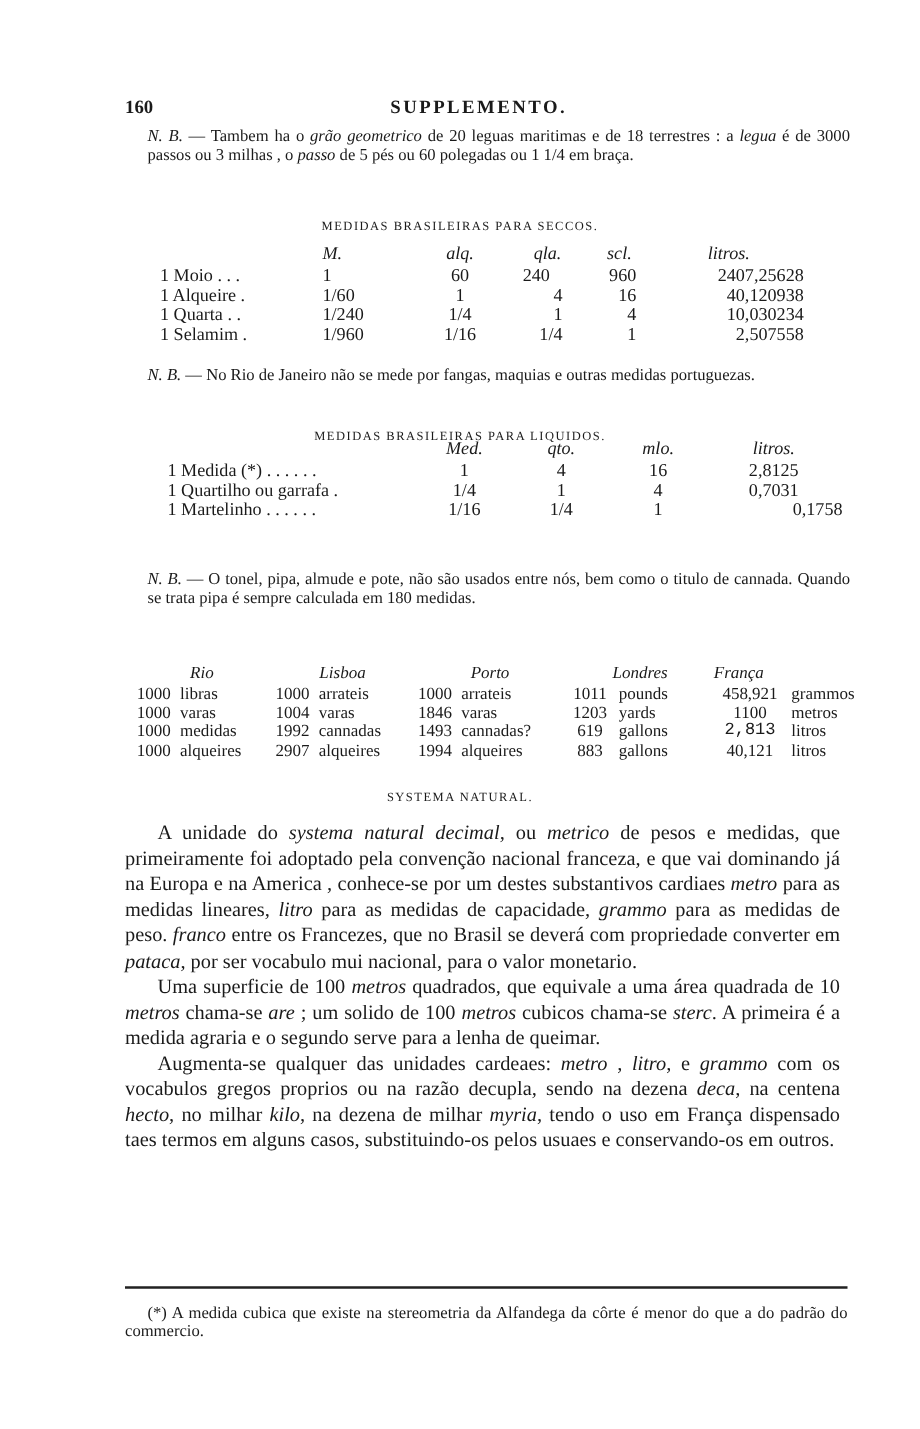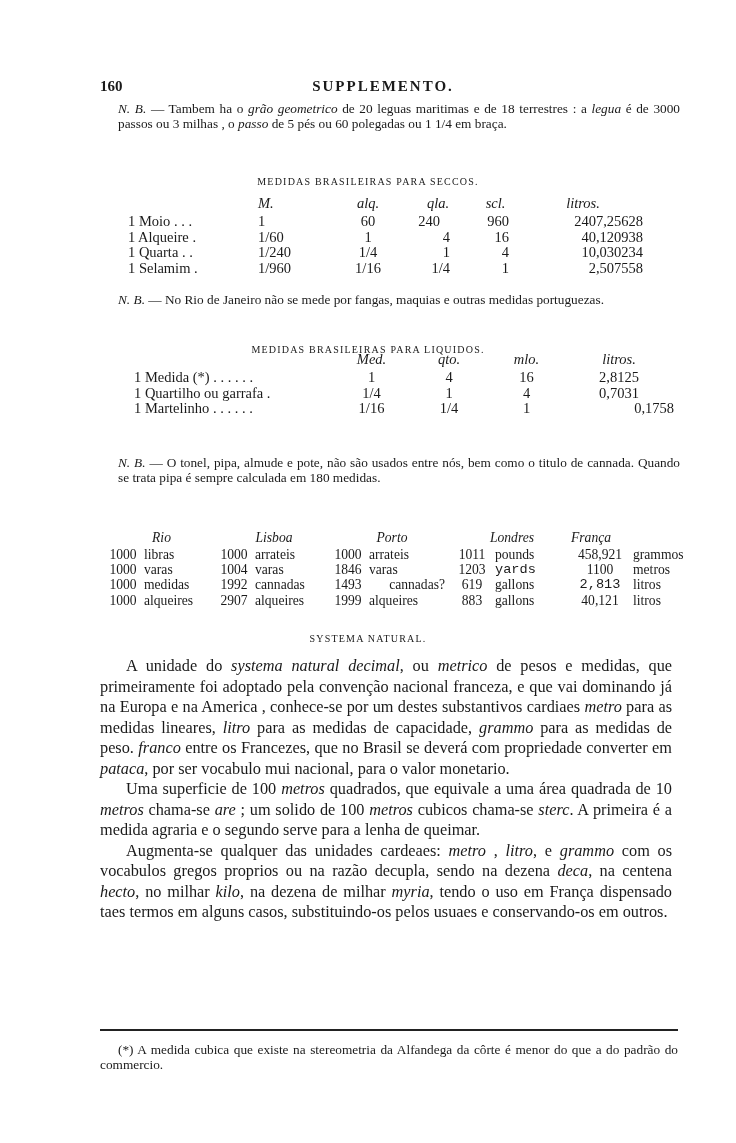--- a/index.html
+++ b/index.html
@@ -151,42 +151,42 @@
           <td style="width:70px;padding-right:0px;">grammos</td>
         </tr>
         <tr>
           <td class="r" style="width:34px;padding-right:4px;">1000</td>
           <td style="width:65px;padding-right:8px;">varas</td>
           <td class="r" style="width:34px;padding-right:4px;margin-left:32px;">1004</td>
           <td style="width:68px;padding-right:8px;">varas</td>
           <td class="r" style="width:34px;padding-right:4px;">1846</td>
           <td style="width:76px;padding-right:8px;">varas</td>
           <td class="r" style="width:38px;padding-right:4px;">1203</td>
-          <td style="width:68px;padding-right:8px;font-family:Liberation Mono, monospace;">yards</td>
+          <td style="width:68px;padding-right:8px;">yards</td>
           <td class="r" style="width:58px;padding-right:4px;">1100</td>
           <td style="width:70px;padding-right:0px;">metros</td>
         </tr>
         <tr>
           <td class="r" style="width:34px;padding-right:4px;">1000</td>
           <td style="width:65px;padding-right:8px;">medidas</td>
           <td class="r" style="width:34px;padding-right:4px;">1992</td>
           <td style="width:68px;padding-right:8px;">cannadas</td>
           <td class="r" style="width:34px;padding-right:4px;">1493</td>
-          <td style="width:76px;padding-right:8px;text-align:right;">cannadas?</td>
+          <td style="width:76px;padding-right:8px;">cannadas?</td>
           <td class="r" style="width:38px;padding-right:4px;">619</td>
           <td style="width:68px;padding-right:8px;">gallons</td>
           <td class="r" style="width:58px;padding-right:4px;font-family:Liberation Mono, monospace;">2,813</td>
           <td style="width:70px;padding-right:0px;">litros</td>
         </tr>
         <tr>
           <td class="r" style="width:34px;padding-right:4px;">1000</td>
           <td style="width:65px;padding-right:8px;">alqueires</td>
           <td class="r" style="width:34px;padding-right:4px;">2907</td>
           <td style="width:68px;padding-right:8px;">alqueires</td>
-          <td class="r" style="width:34px;padding-right:4px;">1999</td>
+          <td class="r" style="width:34px;padding-right:4px;">1994</td>
           <td style="width:76px;padding-right:8px;">alqueires</td>
           <td class="r" style="width:38px;padding-right:4px;">883</td>
           <td style="width:68px;padding-right:8px;">gallons</td>
           <td class="r" style="width:58px;padding-right:4px;">40,121</td>
           <td style="width:70px;padding-right:0px;">litros</td>
         </tr>
       </tbody>
   </table>
 
   <div class="abs caps-head" style="top:633px;">SYSTEMA NATURAL.</div>

